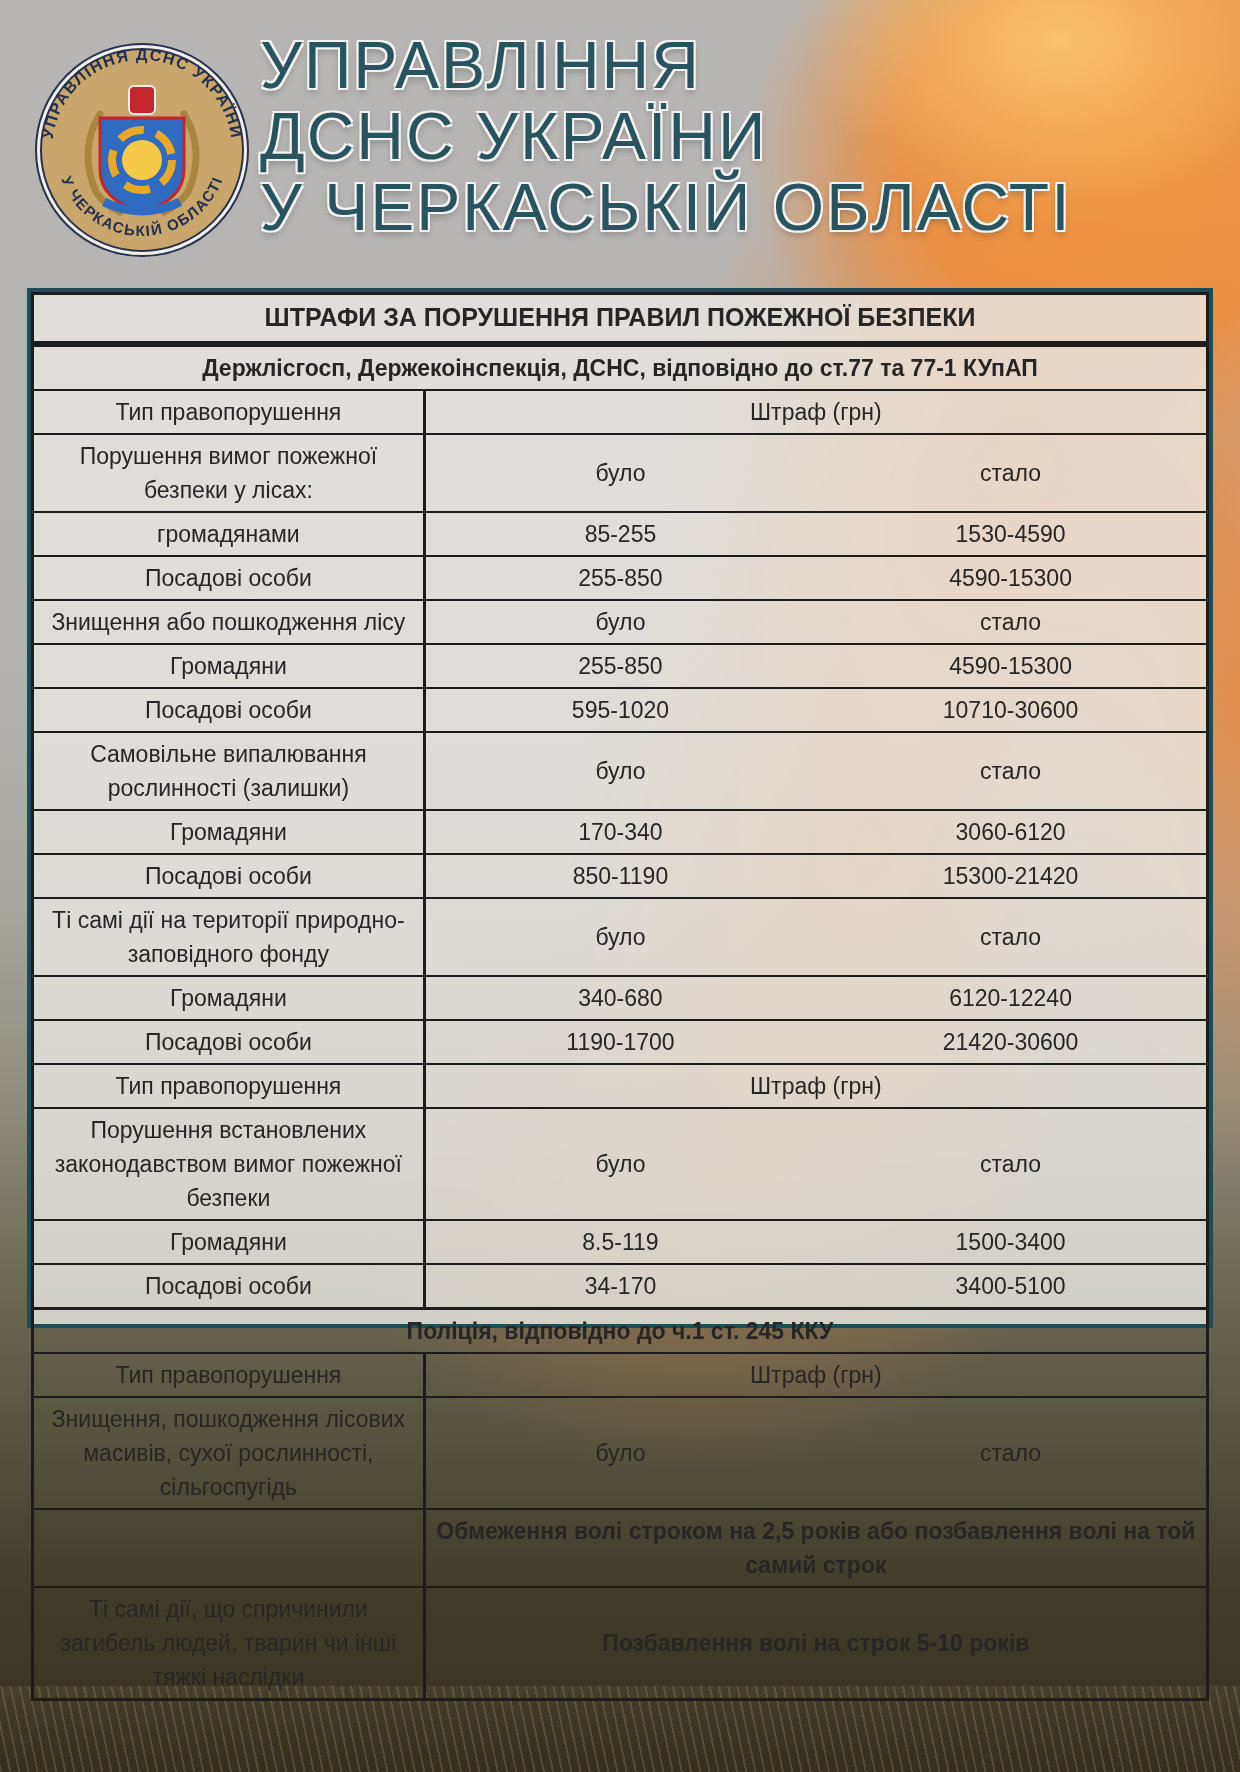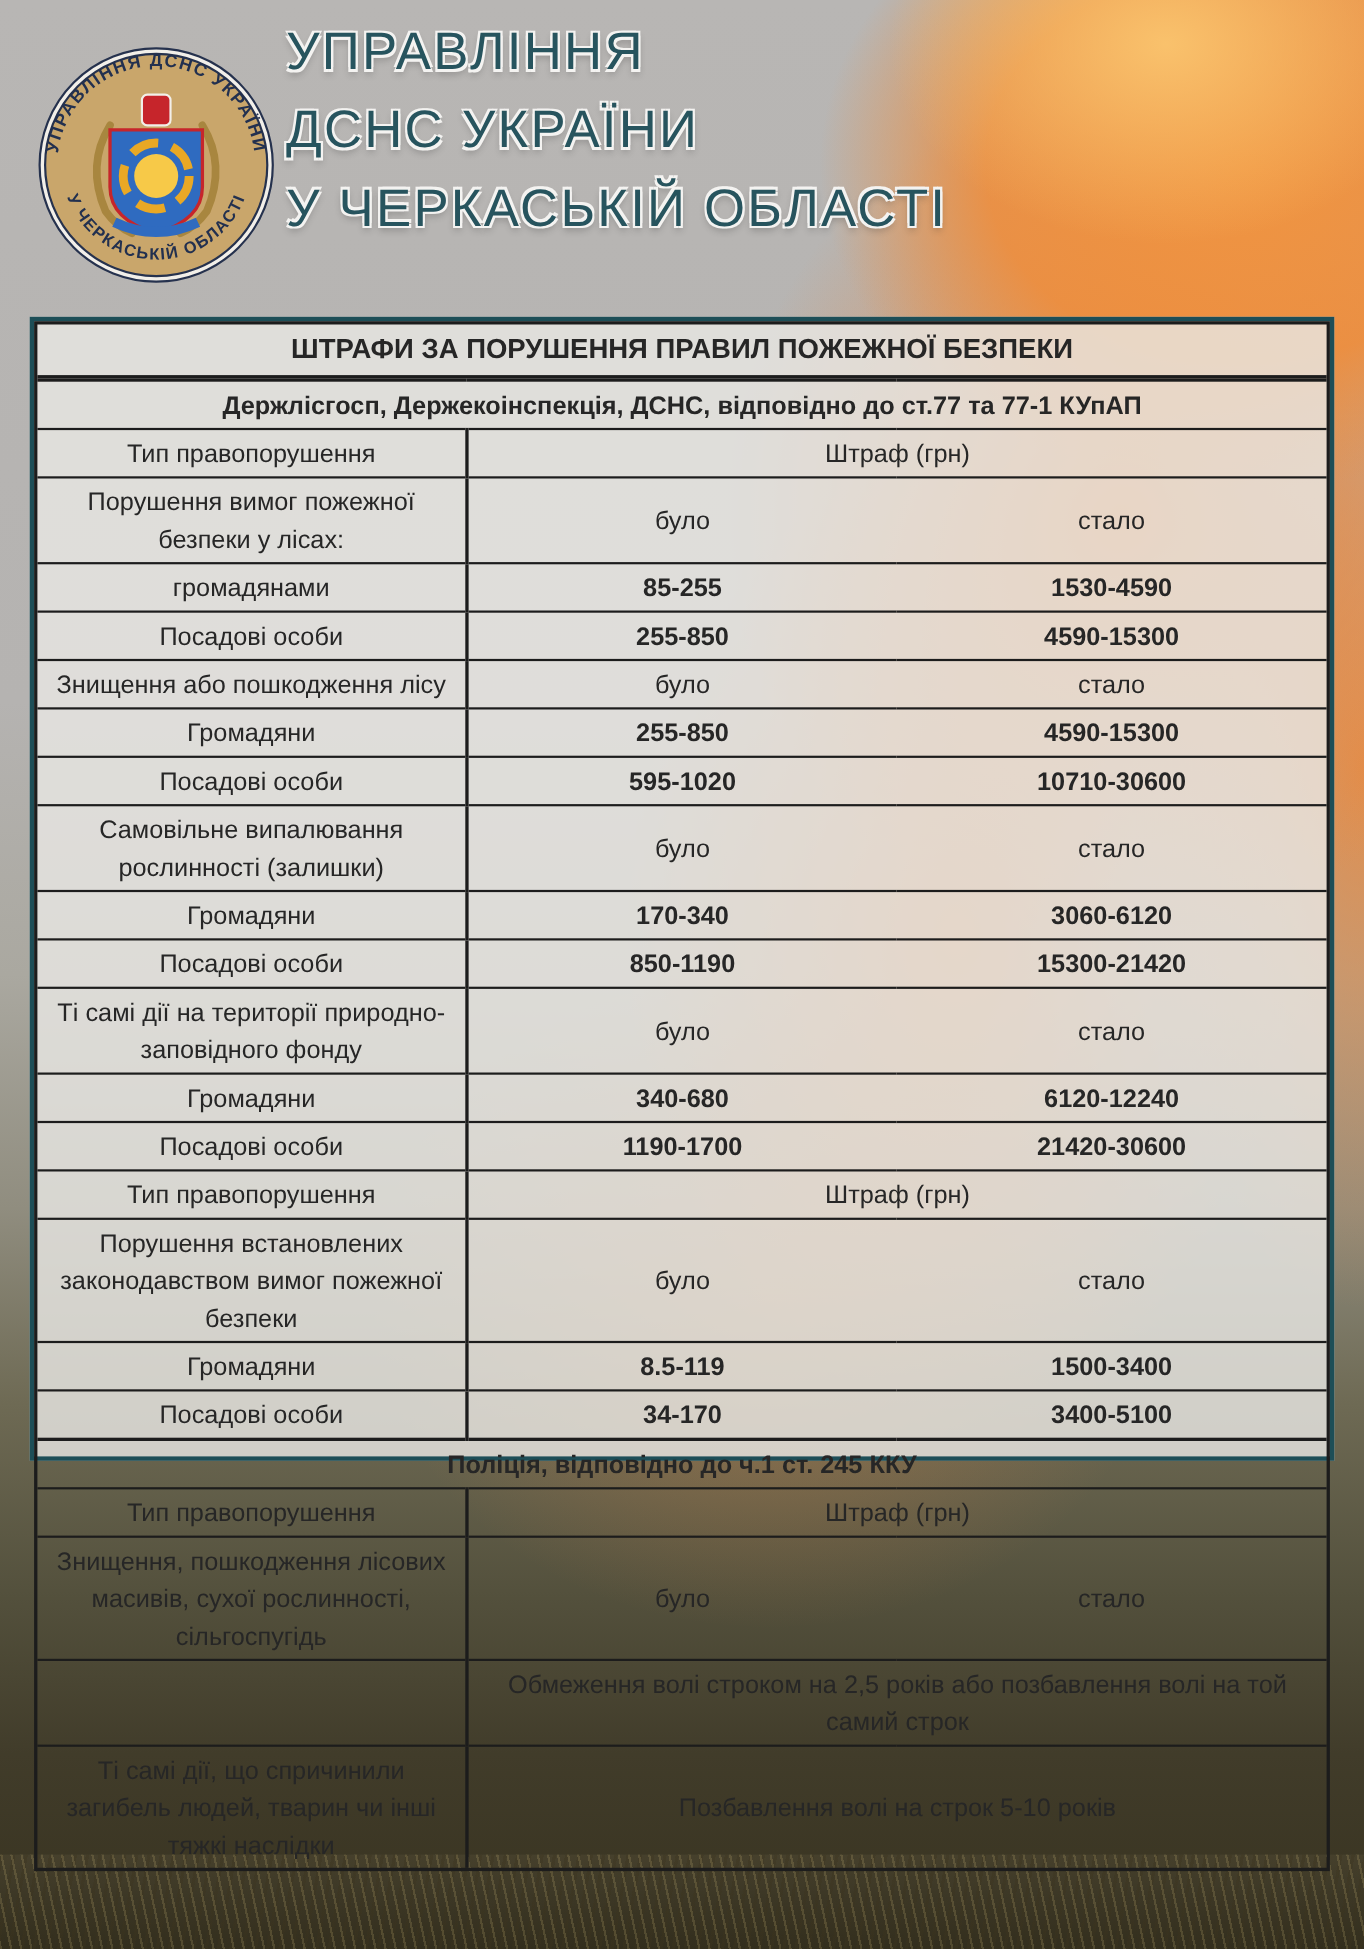--- a/index.html
+++ b/index.html
@@ -23,22 +23,22 @@
   .grass{
     position:absolute;left:0;right:0;top:1686px;bottom:0;z-index:1;
     background:
       repeating-linear-gradient(78deg, rgba(187,169,110,.22) 0 2px, rgba(0,0,0,0) 2px 9px),
       repeating-linear-gradient(100deg, rgba(60,52,30,.35) 0 3px, rgba(0,0,0,0) 3px 11px),
       linear-gradient(180deg,#46402c 0%,#3d3826 40%,#332e1d 100%);
   }
   
   .logo{position:absolute;left:34px;top:42px;z-index:3;}
   .org-title{
-    position:absolute;left:260px;top:12px;z-index:3;margin:0;
-    font-size:48px;line-height:71px;font-weight:400;letter-spacing:2px;
+    position:absolute;left:260px;top:30px;z-index:3;margin:0;
+    font-size:66px;line-height:71px;font-weight:400;letter-spacing:2px;
     color:#27545e;white-space:nowrap;
     text-shadow:-2px -2px 0 #f4f3f1, 2px -2px 0 #f4f3f1, -2px 2px 0 #f4f3f1, 2px 2px 0 #f4f3f1, 0 4px 7px rgba(40,40,40,.35);
   }
   .org-title span{display:block;}
   
   .panel{
     position:absolute;left:27px;right:27px;top:288px;height:1040px;z-index:2;
     box-sizing:border-box;border:4px solid #1d4e57;
     background:rgba(232,230,227,.82);
   }
@@ -50,23 +50,23 @@
   table.fines{width:100%;border-collapse:collapse;table-layout:fixed;}
   table.fines tr{border-top:2px solid #1c1c1c;}
   table.fines tr:first-child{border-top:none;}
   table.fines tr.thick{border-top:3px solid #1c1c1c;}
   table.fines td{
     padding:4px 10px;font-size:23px;line-height:34px;color:#262626;
     vertical-align:middle;box-sizing:border-box;word-wrap:break-word;
   }
   td.lbl{border-right:3px solid #1c1c1c;text-align:center;}
   td.ctr{text-align:center;}
-  td.num{font-weight:700;margin-left:35px;}
+  td.num{font-weight:400;margin-left:35px;}
   td.sec{text-align:center;font-weight:700;padding:5px 8px;}
-  td.pen{font-weight:400;text-align:center;border-radius:27px;}
+  td.pen{font-weight:700;text-align:center;border-radius:27px;}
 </style>
 </head>
 <body>
 
 <div class="poster">
 
   <div class="bg"></div>
   <div class="grass"></div>
 
   <svg class="logo" width="216" height="216" viewBox="0 0 216 216">

